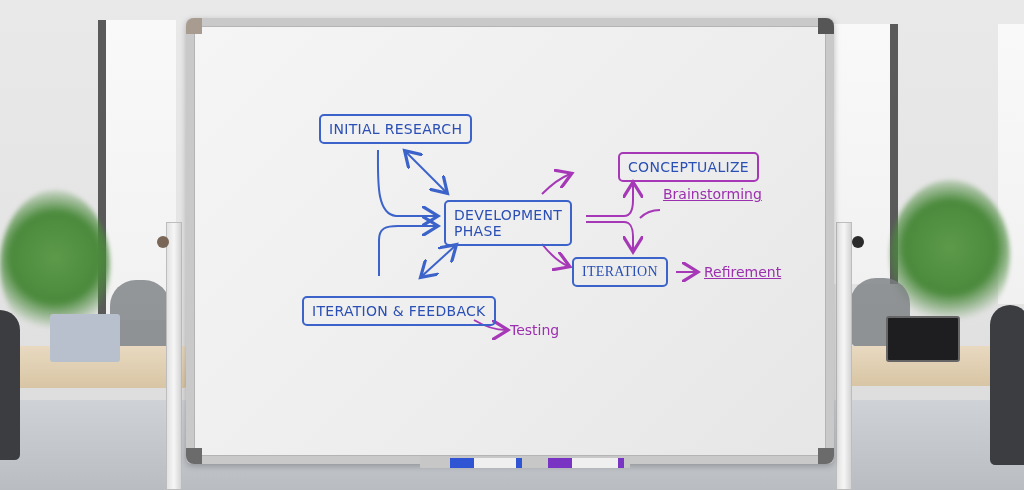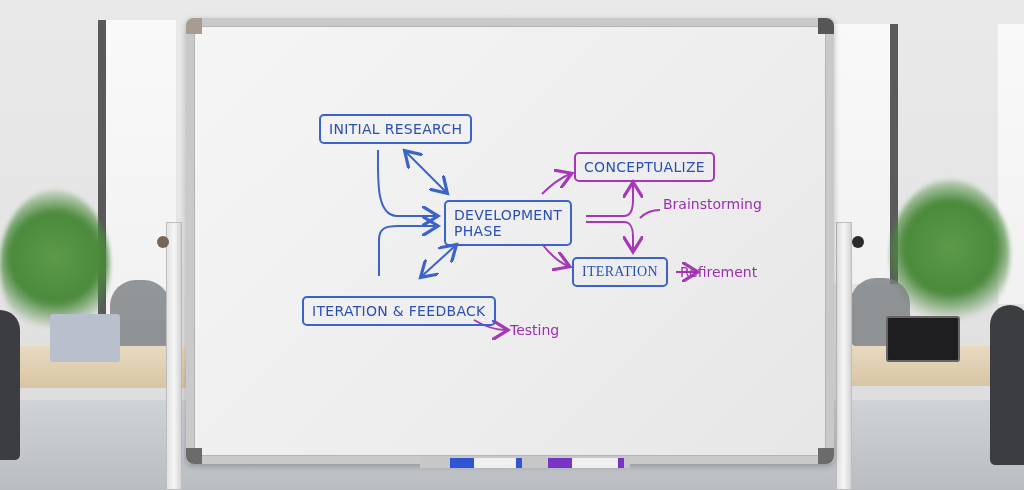--- a/index.html
+++ b/index.html
@@ -44,21 +44,21 @@
     .marker .body { flex: 1; background: #efefef; }
     .marker .end { width: 6px; }
     
     .diagram { left: 0; top: 0; width: 1024px; height: 490px; }
     .box {
       position: absolute; border: 2px solid #3b63c9; border-radius: 5px;
       color: #2a4fb5; font-family: "DejaVu Sans", sans-serif;
       font-size: 14px; letter-spacing: .3px; line-height: 16px;
       padding: 5px 8px; white-space: nowrap; background: transparent;
     }
-    .box.purple { border-color: #a638b7; }
+    .box.purple { border-color: #a638b7; margin-left: 44px; }
     .note { position: absolute; color: #9b2fae; font-size: 14px; font-family: "DejaVu Sans", sans-serif; white-space: nowrap; }
   </style>
 </head>
 <body>
 
 <div class="abs window" style="left:104px; top:20px; width:72px; height:300px;"></div>
 <div class="abs window-frame" style="left:98px; top:20px; width:8px; height:300px;"></div>
 <div class="abs window" style="left:834px; top:24px; width:58px; height:260px;"></div>
 <div class="abs window-frame" style="left:890px; top:24px; width:8px; height:260px;"></div>
 <div class="abs window" style="left:998px; top:24px; width:26px; height:280px;"></div>
@@ -143,15 +143,15 @@
 </div>
 
 <div class="box" style="left:572px; top:257px;font-family:Liberation Serif, serif;">
   <span>ITERATION</span>
 </div>
 
 <div class="box" style="left:302px; top:284px;margin-top:12px;">
   <span>ITERATION &amp; FEEDBACK</span>
 </div>
 
-<div class="note" style="left:663px; top:196px;">Brainstorming</div>
-<div class="note" style="left:680px; top:264px;">Refirement</div>
+<div class="note" style="left:663px; top:186px;text-decoration:underline;">Brainstorming</div>
+<div class="note" style="left:704px; top:264px;text-decoration:underline;">Refirement</div>
 <div class="note" style="left:510px; top:322px;">Testing</div>
 
 </body></html>

